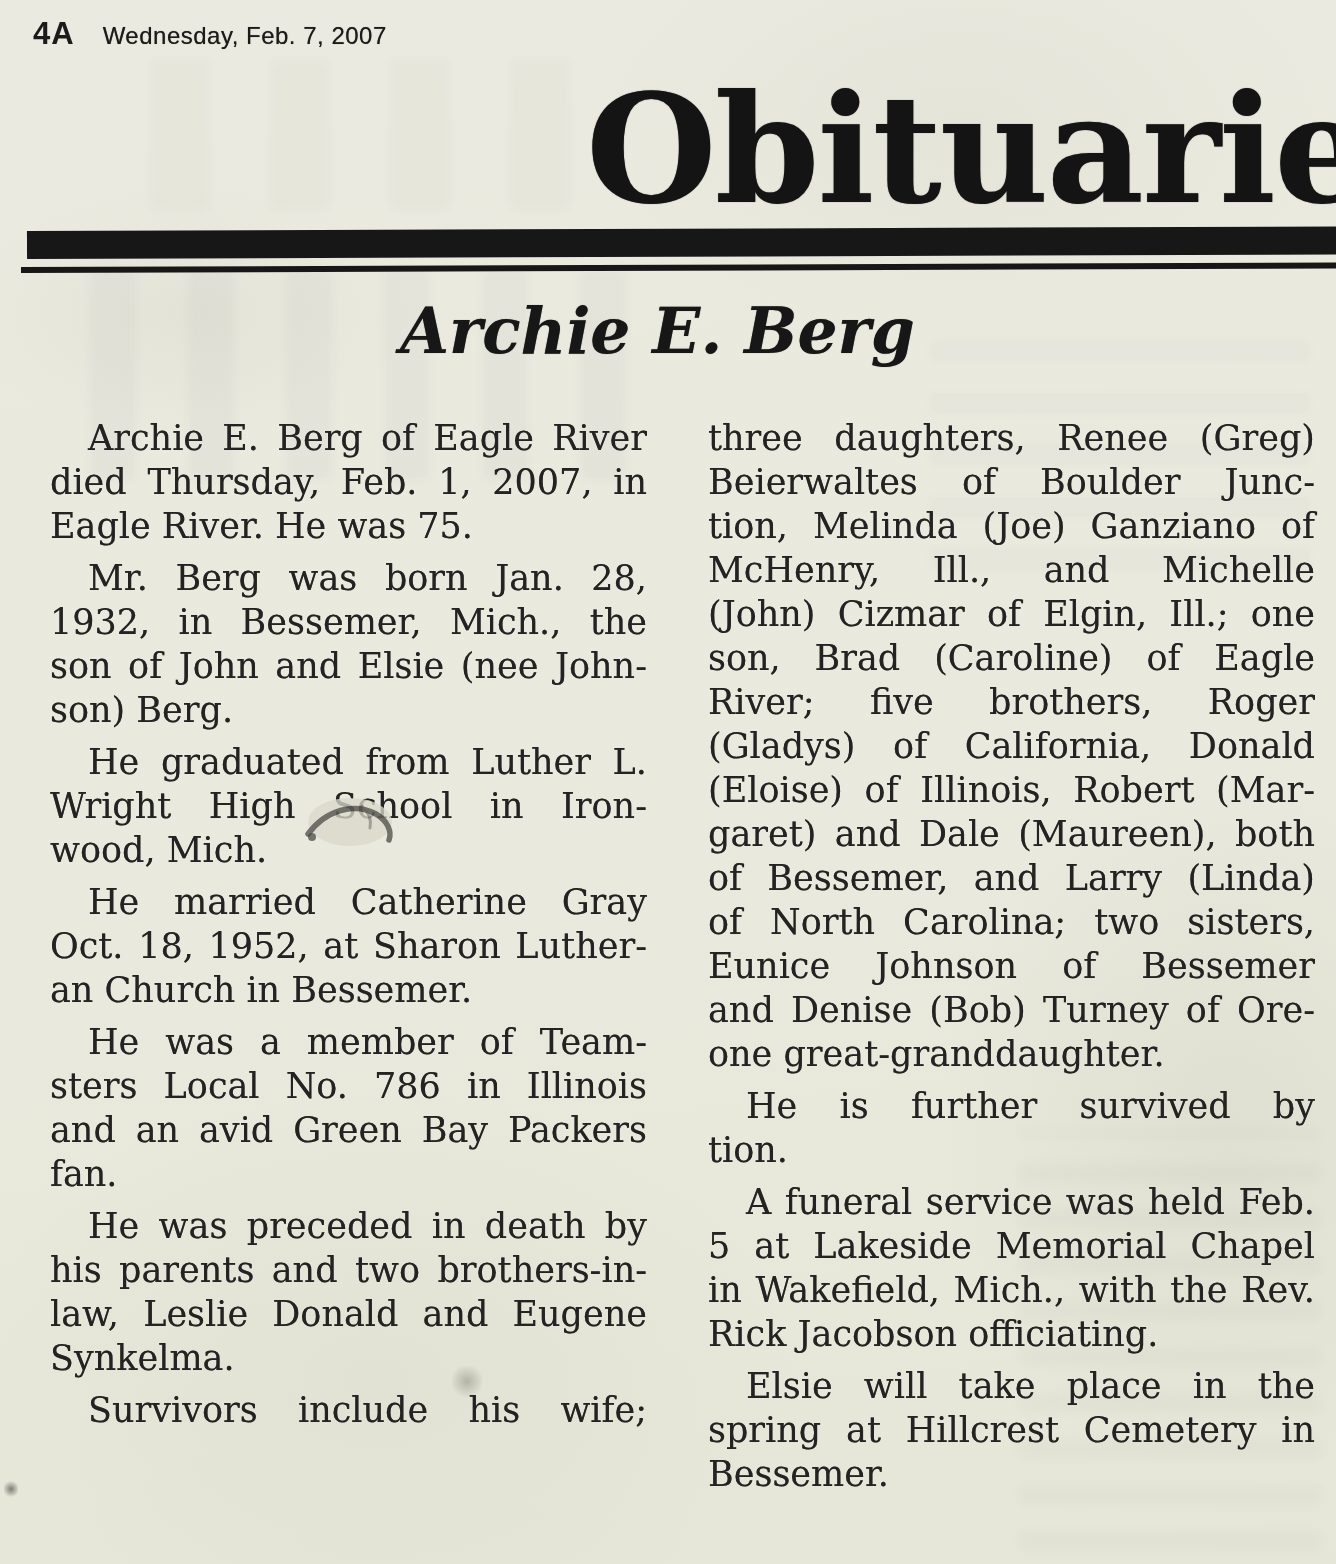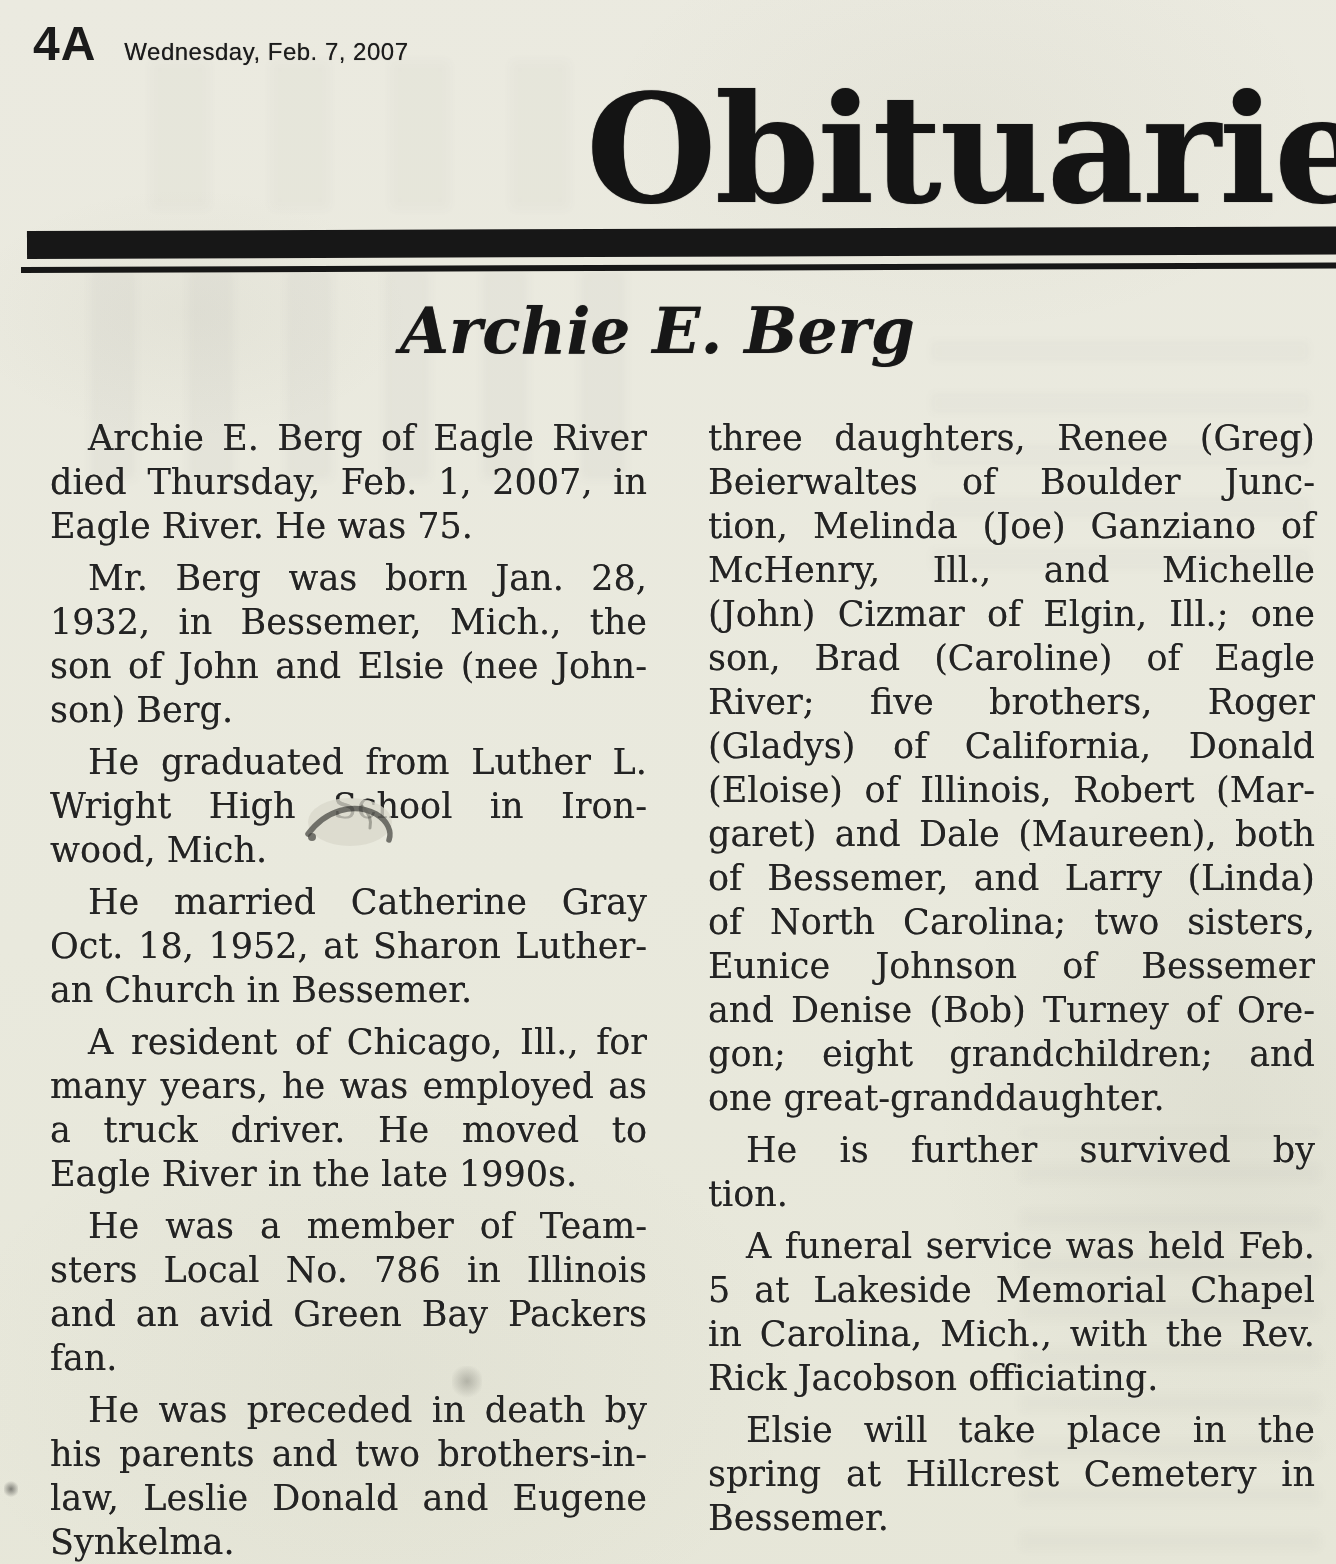--- a/index.html
+++ b/index.html
@@ -25,21 +25,21 @@
     background:repeating-linear-gradient(0deg, rgba(70,70,80,0.06) 0 22px, transparent 22px 52px);}
   .ghost.g3{left:1020px;top:1130px;width:300px;height:420px;opacity:.5;
     background:repeating-linear-gradient(0deg, rgba(60,60,70,0.06) 0 18px, transparent 18px 46px);}
   .ghost.g4{left:150px;top:60px;width:420px;height:150px;opacity:.4;
     background:repeating-linear-gradient(90deg, rgba(80,80,70,0.07) 0 60px, transparent 60px 120px);}
 
   .masthead{
     position:absolute;top:16px;left:33px;display:flex;align-items:baseline;gap:28px;
     font-family:"Liberation Sans",sans-serif;color:#1b1b1b;
   }
-  .pageno{font-size:48px;font-weight:bold;letter-spacing:1px;}
+  .pageno{font-size:31px;font-weight:bold;letter-spacing:1px;}
   .date{font-size:24px;font-weight:normal;text-shadow:0 0 .7px rgba(20,20,20,.7);letter-spacing:.5px;}
 
   .section-title{
     position:absolute;top:74px;left:586px;margin:0;
     font-family:"DejaVu Serif",serif;font-weight:bold;font-size:150px;line-height:1;
     letter-spacing:-2px;white-space:nowrap;color:#141414;
     text-shadow:0 0 1px rgba(20,20,20,.6);
   }
 
   .bar{position:absolute;background:#171717;transform:rotate(-0.2deg);transform-origin:left center;}
@@ -108,26 +108,20 @@
         <div class="line just indent">He graduated from Luther L.</div>
         <div class="line just">Wright High School in Iron-</div>
         <div class="line">wood, Mich.</div>
       </div>
       <div class="para">
         <div class="line just indent">He married Catherine Gray</div>
         <div class="line just">Oct. 18, 1952, at Sharon Luther-</div>
         <div class="line">an Church in Bessemer.</div>
       </div>
       <div class="para">
-        <div class="line just indent">A resident of Chicago, Ill., for</div>
-        <div class="line just">many years, he was employed as</div>
-        <div class="line just">a truck driver. He moved to</div>
-        <div class="line">Eagle River in the late 1990s.</div>
-      </div>
-      <div class="para">
         <div class="line just indent">He was a member of Team-</div>
         <div class="line just">sters Local No. 786 in Illinois</div>
         <div class="line just">and an avid Green Bay Packers</div>
         <div class="line">fan.</div>
       </div>
       <div class="para">
         <div class="line just indent">He was preceded in death by</div>
         <div class="line just">his parents and two brothers-in-</div>
         <div class="line just">law, Leslie Donald and Eugene</div>
         <div class="line">Synkelma.</div>
@@ -145,31 +139,30 @@
         <div class="line just">(John) Cizmar of Elgin, Ill.; one</div>
         <div class="line just">son, Brad (Caroline) of Eagle</div>
         <div class="line just">River; five brothers, Roger</div>
         <div class="line just">(Gladys) of California, Donald</div>
         <div class="line just">(Eloise) of Illinois, Robert (Mar-</div>
         <div class="line just">garet) and Dale (Maureen), both</div>
         <div class="line just">of Bessemer, and Larry (Linda)</div>
         <div class="line just">of North Carolina; two sisters,</div>
         <div class="line just">Eunice Johnson of Bessemer</div>
         <div class="line just">and Denise (Bob) Turney of Ore-</div>
-        <div class="line just">gon; eight grandchildren; and</div>
         <div class="line">one great-granddaughter.</div>
       </div>
       <div class="para">
         <div class="line just indent">He is further survived by</div>
         <div class="line">tion.</div>
       </div>
       <div class="para">
         <div class="line just indent">A funeral service was held Feb.</div>
         <div class="line just">5 at Lakeside Memorial Chapel</div>
-        <div class="line just">in Carolina, Mich., with the Rev.</div>
+        <div class="line just">in Wakefield, Mich., with the Rev.</div>
         <div class="line">Rick Jacobson officiating.</div>
       </div>
       <div class="para">
         <div class="line just indent">Elsie will take place in the</div>
         <div class="line just">spring at Hillcrest Cemetery in</div>
         <div class="line">Bessemer.</div>
       </div>
     </div>
 
   <svg class="smudge" viewBox="0 0 112 78" xmlns="http://www.w3.org/2000/svg">

